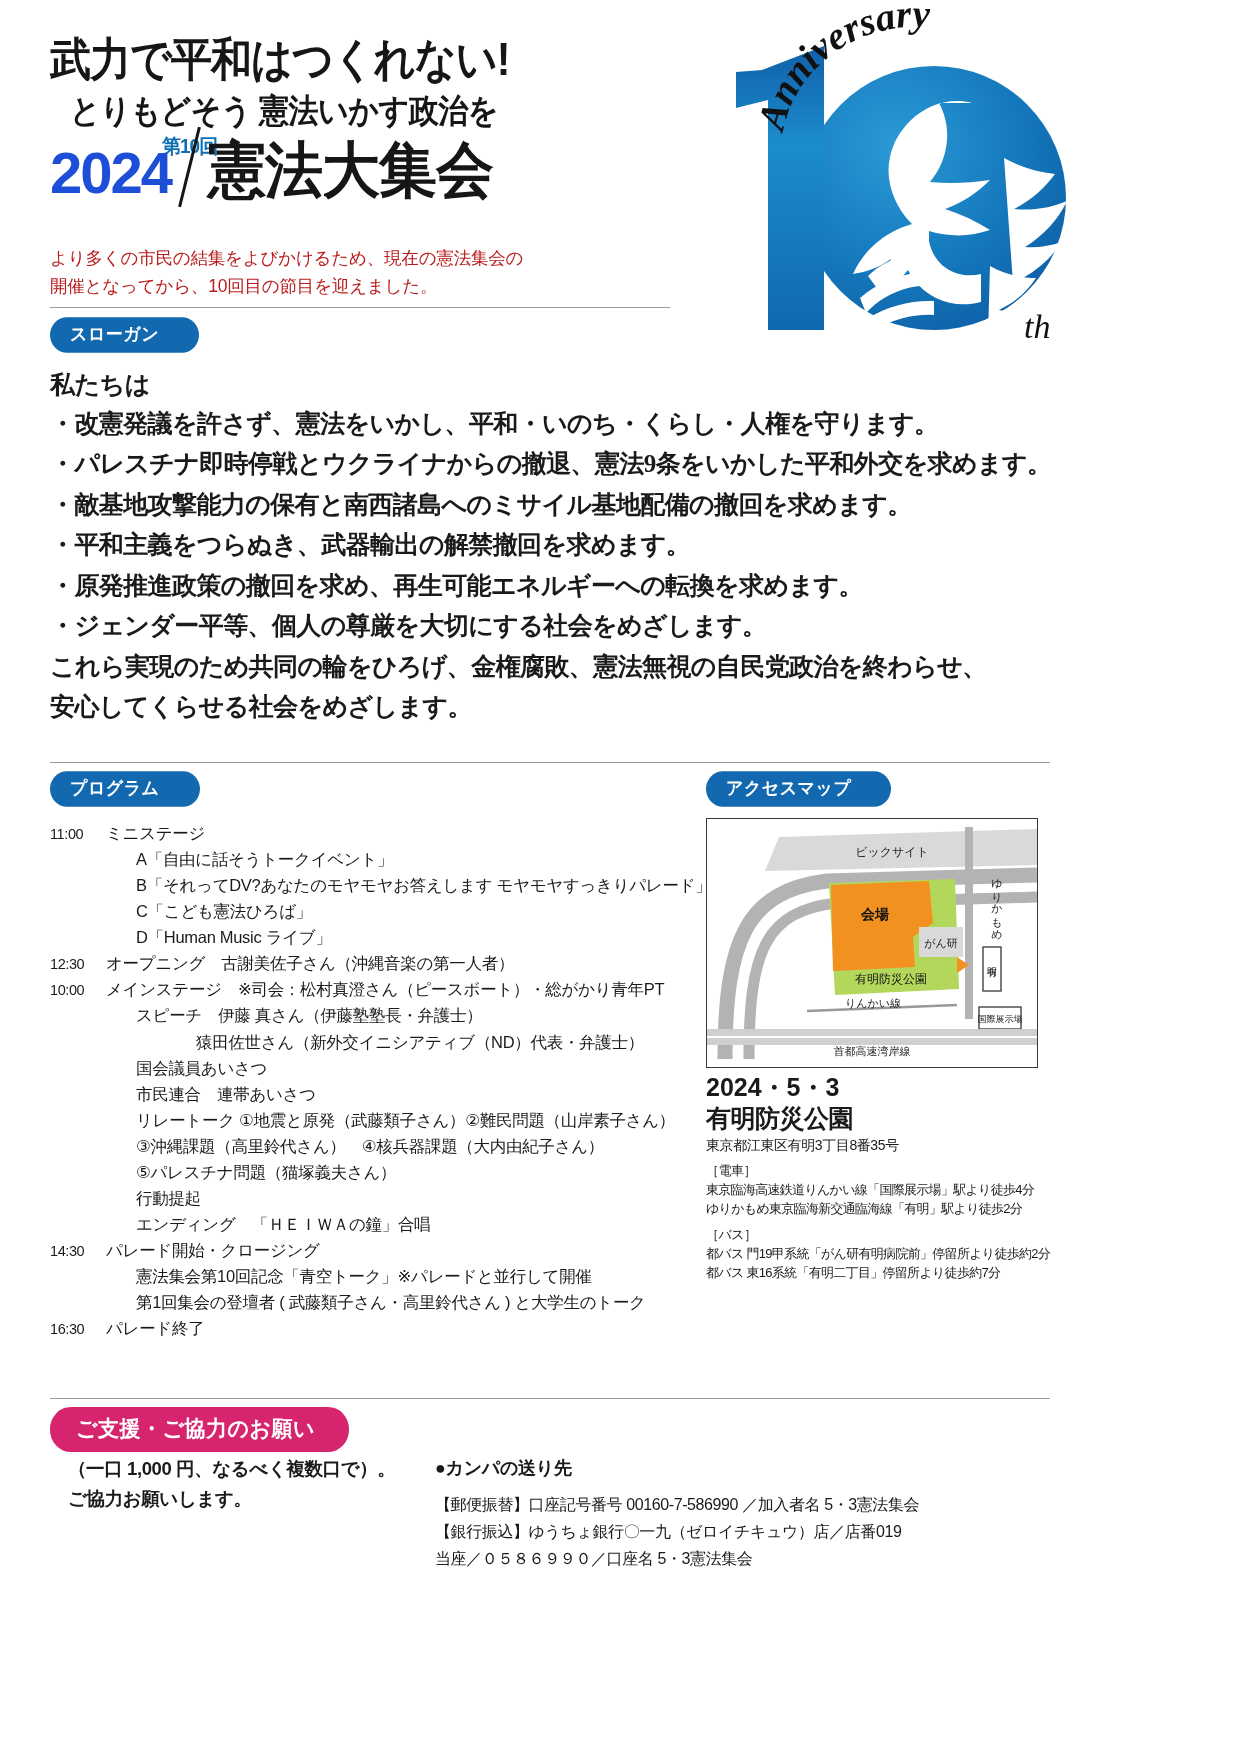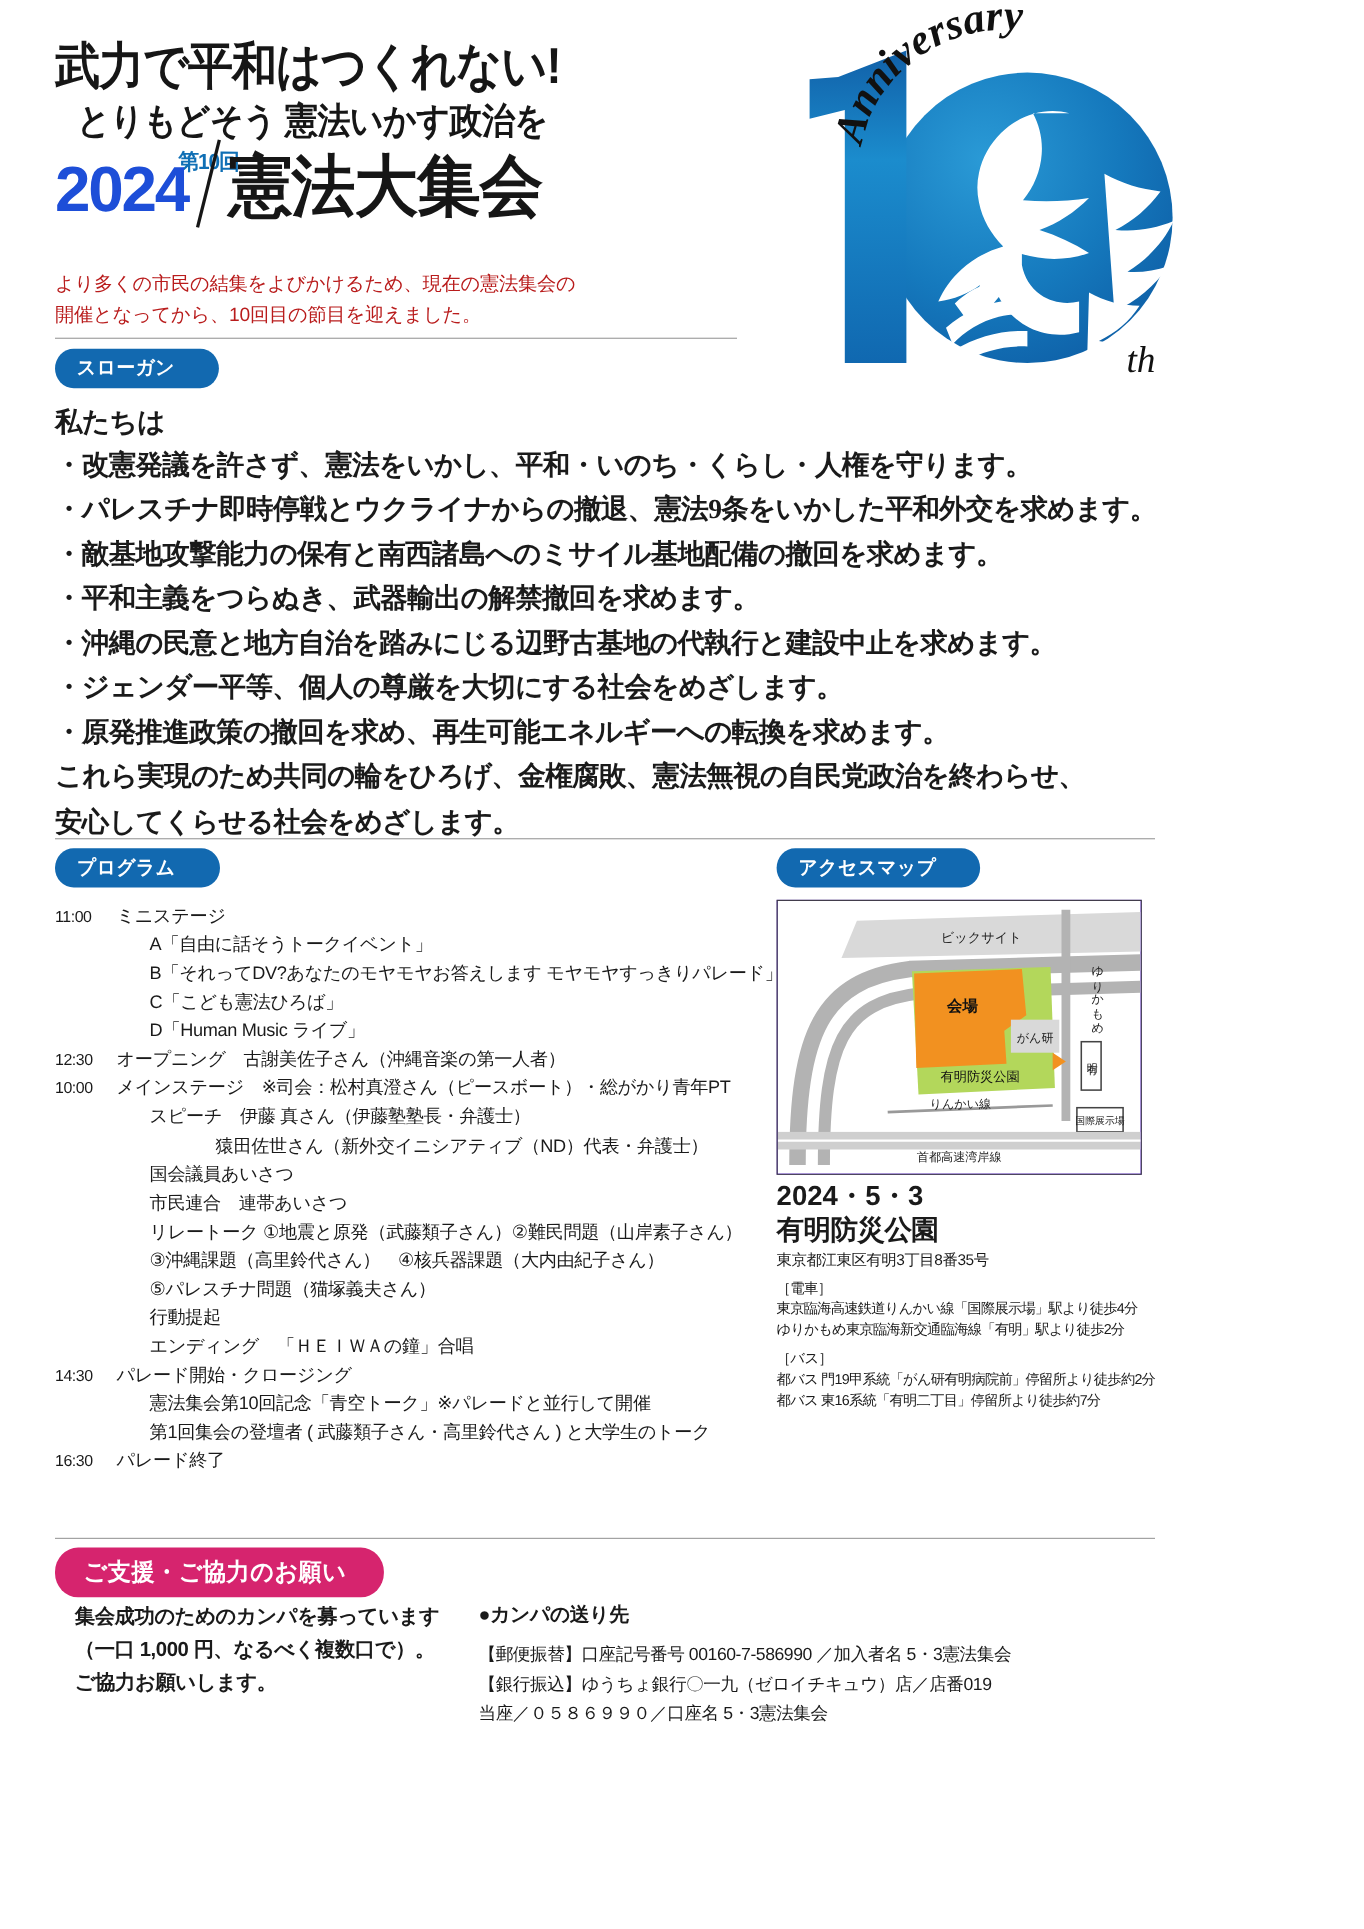--- a/index.html
+++ b/index.html
@@ -205,23 +205,22 @@
   <div class="hr" style="left:50px; top:307px; width:620px;"></div>
 
   <div class="slogan">
     <div class="badge">スローガン</div>
     <div class="slogan-list">
       <div class="slogan-intro">私たちは</div>
       <div class="slogan-item">・改憲発議を許さず、憲法をいかし、平和・いのち・くらし・人権を守ります。</div>
       <div class="slogan-item">・パレスチナ即時停戦とウクライナからの撤退、憲法9条をいかした平和外交を求めます。</div>
       <div class="slogan-item">・敵基地攻撃能力の保有と南西諸島へのミサイル基地配備の撤回を求めます。</div>
       <div class="slogan-item">・平和主義をつらぬき、武器輸出の解禁撤回を求めます。</div>
-      <div class="slogan-item">・沖縄の民意と地方自治を踏みにじる辺野古基地の代執行と建設中止を求めます。</div>
+      <div class="slogan-item">・原発推進政策の撤回を求め、再生可能エネルギーへの転換を求めます。</div>
       <div class="slogan-item">・ジェンダー平等、個人の尊厳を大切にする社会をめざします。</div>
-      <div class="slogan-item">・原発推進政策の撤回を求め、再生可能エネルギーへの転換を求めます。</div>
       <div class="slogan-tail">これら実現のため共同の輪をひろげ、金権腐敗、憲法無視の自民党政治を終わらせ、</div>
       <div class="slogan-tail">安心してくらせる社会をめざします。</div>
     </div>
   </div>
 
   <div class="hr" style="left:50px; top:762px; width:1000px;"></div>
 
   <div class="program">
     <div class="badge">プログラム</div>
     <div class="prog-list" id="prog-list">
@@ -363,21 +362,20 @@
     <div class="map-line">都バス 門19甲系統「がん研有明病院前」停留所より徒歩約2分</div>
     <div class="map-line">都バス 東16系統「有明二丁目」停留所より徒歩約7分</div>
   </div>
 
   <div class="hr" style="left:50px; top:1398px; width:1000px;"></div>
 
   <div class="support">
     <div class="badge pink">ご支援・ご協力のお願い</div>
 
     <div class="sup-left">
-      <div class="sup-body">集会成功のためのカンパを募っています</div>
       <div class="sup-body">（一口 1,000 円、なるべく複数口で）。</div>
       <div class="sup-body">ご協力お願いします。</div>
     </div>
 
     <div class="sup-right">
       <div class="sup-r-title">●カンパの送り先</div>
       <div class="sup-r-body">
         <div>【郵便振替】口座記号番号 00160-7-586990 ／加入者名 5・3憲法集会</div>
         <div>【銀行振込】ゆうちょ銀行〇一九（ゼロイチキュウ）店／店番019</div>
         <div>当座／０５８６９９０／口座名 5・3憲法集会</div>

